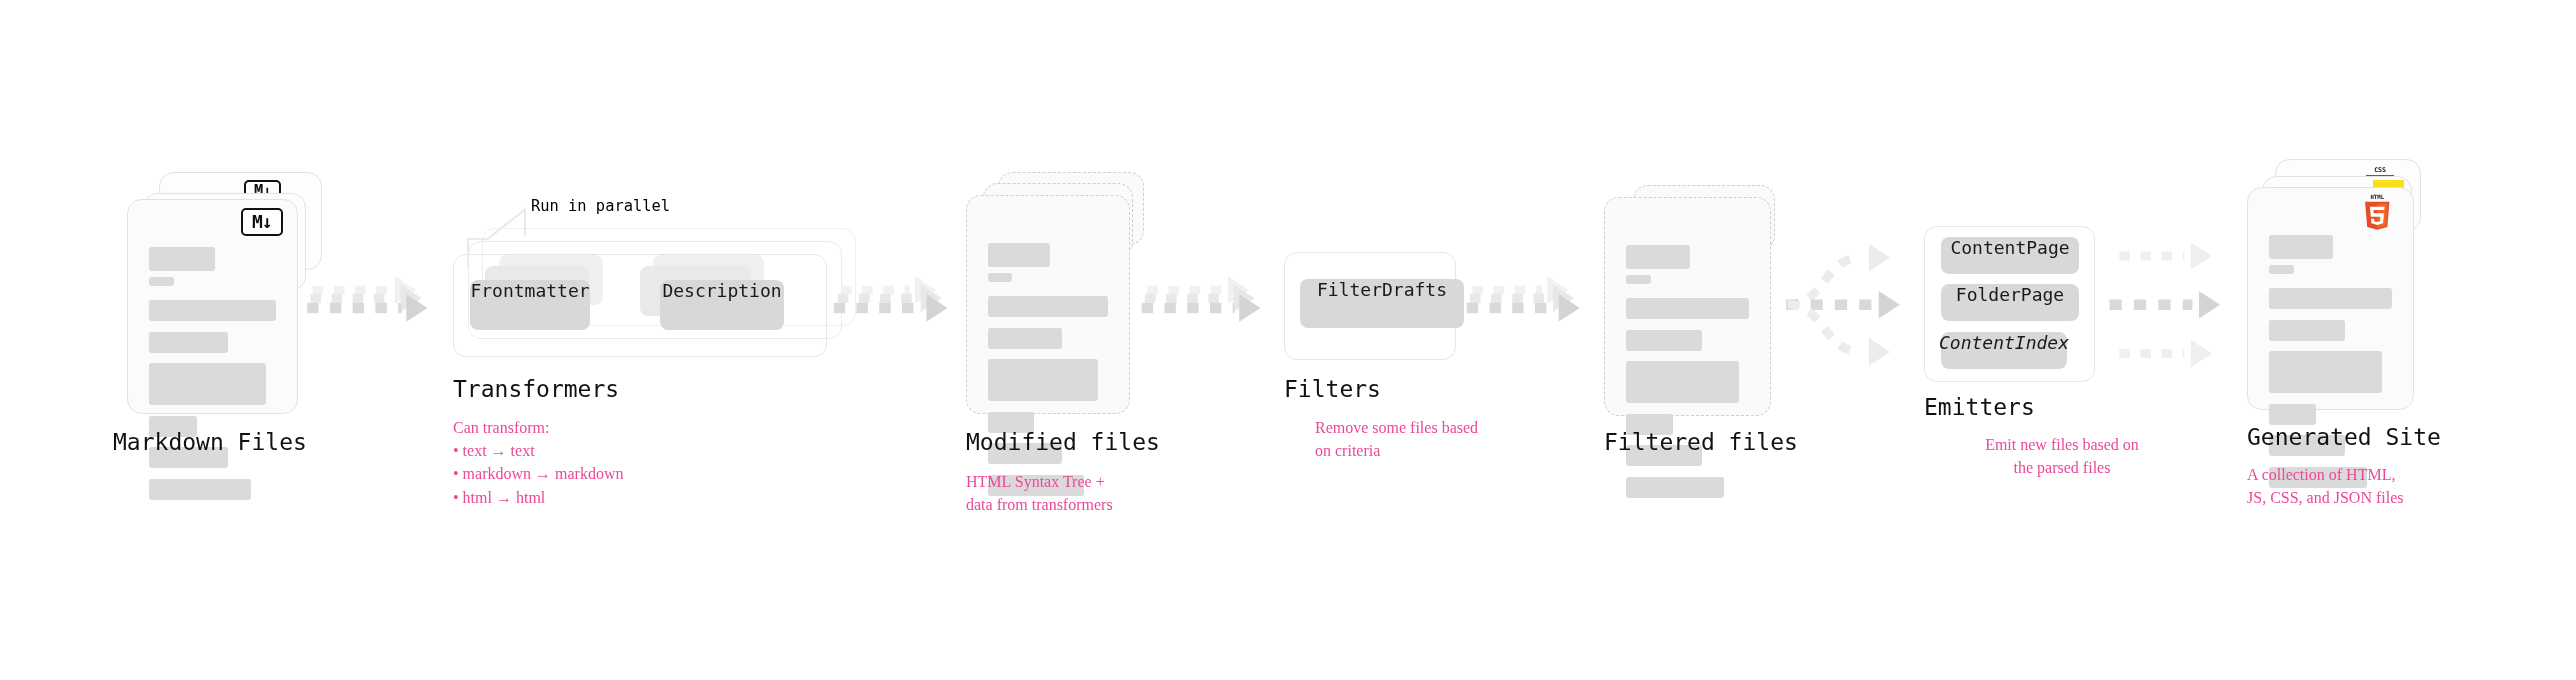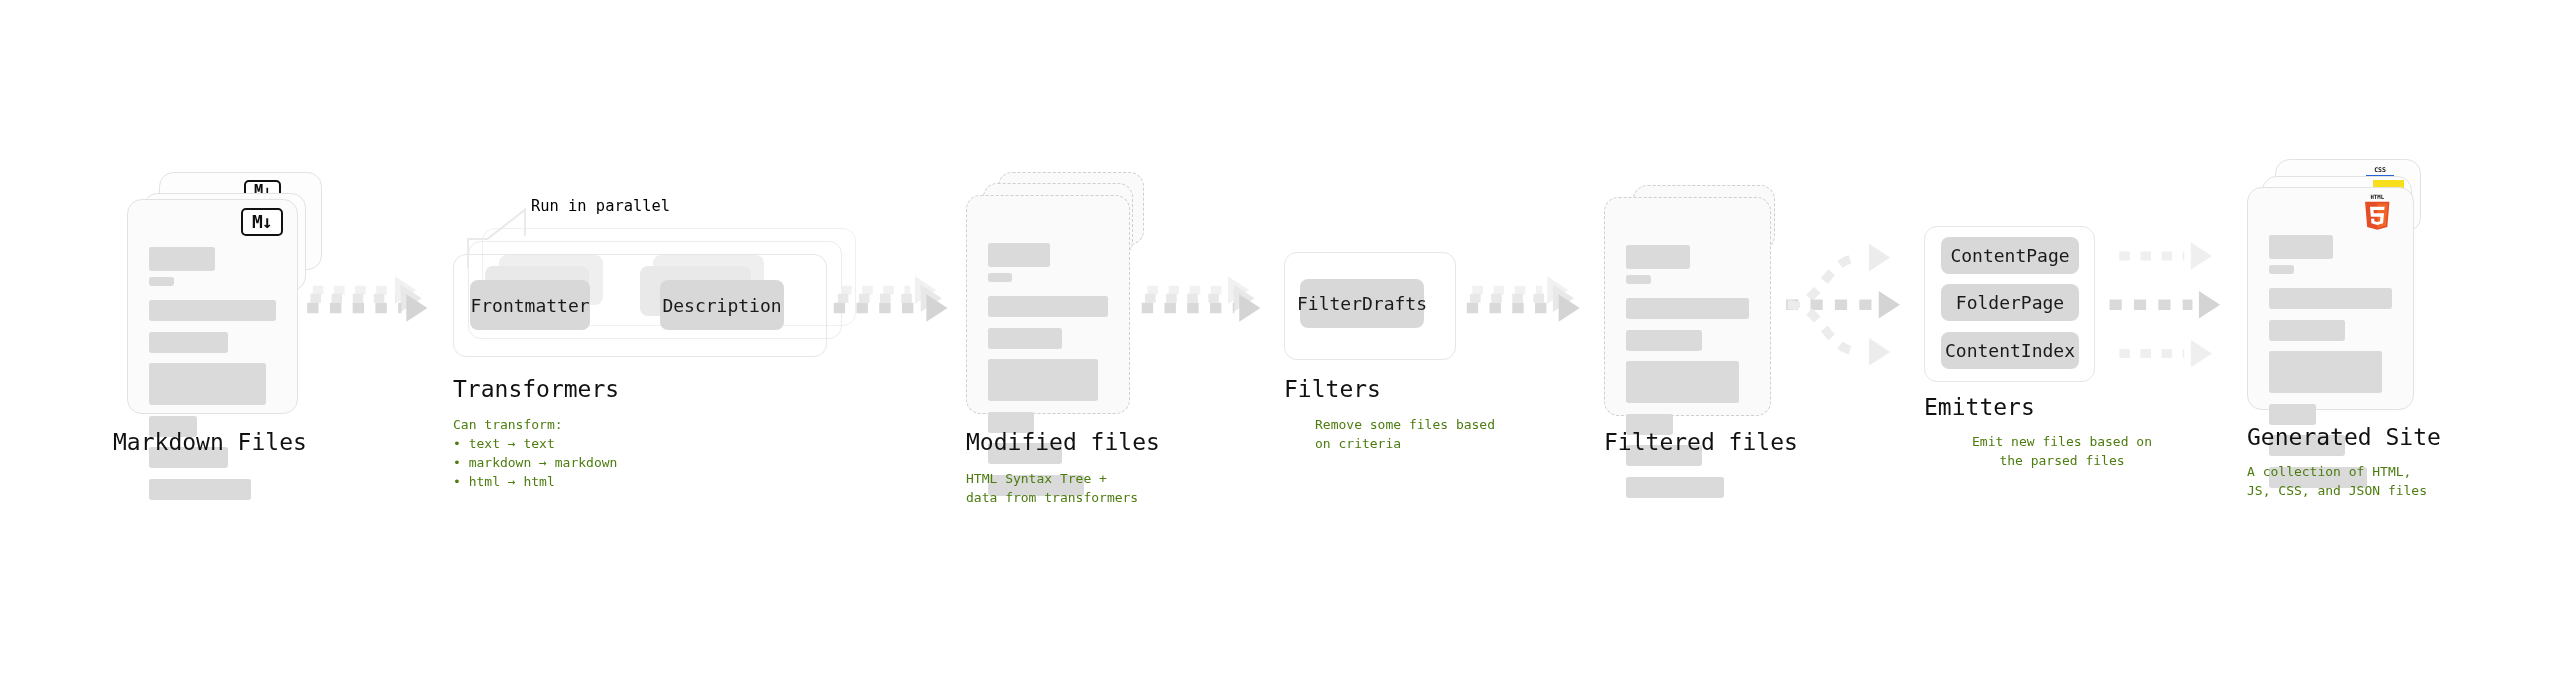--- a/index.html
+++ b/index.html
@@ -59,32 +59,32 @@
   .group {
     position: absolute;
     border: 1.6px solid #e6e6e6;
     border-radius: 13px;
     background: transparent;
   }
   .pill {
     position: absolute;
     background: #d8d8d8;
     border-radius: 8.1px;
-    display: flex; align-items: center; justify-content: center;
+    display: flex; justify-content: center;
     font-size: 18px; color: #1a1a1a; white-space: nowrap;
   }
   .pill.ghost { background: #e9e9e9; }
   .pill.ghost2 { background: #efefef; }
 
   
   .cap-title {
     position: absolute; font-size: 23px; color: #111; white-space: nowrap; letter-spacing: 0px;
   }
   .cap-sub {
-    position: absolute; font-size: 13px; color: #4d7c0f; line-height: 1.45; white-space: pre-line;
+    position: absolute; font-size: 16px; color: #ec4899; line-height: 1.45; white-space: pre-line; font-family: Liberation Serif, serif;
   }
   .note { position: absolute; font-size: 15.4px; color: #000000; white-space: nowrap; }
 
   svg.ovl { position: absolute; left: 0; top: 0; width: 2576px; height: 681px; pointer-events: none; }
 </style>
 </head>
 <body>
 
 <div id="stage">
 
@@ -160,21 +160,21 @@
       </div>
     </div>
 
     <div class="cap-title" style="left:966px; top:429px;">Modified files</div>
     <div class="cap-sub" style="left:966px; top:470px; width:268px;">HTML Syntax Tree +
 data from transformers</div>
   </div>
 
   <div>
     <div class="group" style="left:1284px; top:252px; width:172px; height:108px;"></div>
-    <div class="pill" style="left:1300px; top:279px; width:124px; height:49px;">
+    <div class="pill" style="left:1300px; top:279px; width:164px; height:49px;">
       <span>FilterDrafts</span>
     </div>
 
     <div class="cap-title" style="left:1284px; top:376px;">Filters</div>
     <div class="cap-sub" style="left:1284px; top:416px; width:268px;margin-left:31px;">Remove some files based
 on criteria</div>
   </div>
 
   <div>
     <div class="sheet dashed" style="left:1633px; top:185px; width:142px; height:65px;"></div>
@@ -195,21 +195,21 @@
   </div>
 
   <div>
     <div class="group" style="left:1924px; top:226px; width:171px; height:156px;"></div>
     <div class="pill" style="left:1941px; top:237px; width:138px; height:37px;">
       <span>ContentPage</span>
     </div>
     <div class="pill" style="left:1941px; top:284px; width:138px; height:37px;">
       <span>FolderPage</span>
     </div>
-    <div class="pill" style="left:1941px; top:332px; width:138px; height:37px;">
+    <div class="pill" style="left:1941px; top:332px; width:126px; height:37px;font-style:italic;">
       <span>ContentIndex</span>
     </div>
 
     <div class="cap-title" style="left:1924px; top:394px;">Emitters</div>
     <div class="cap-sub" style="left:1924px; top:433px; width:276px;text-align:center;">Emit new files based on
 the parsed files</div>
   </div>
 
   <div>
     <div class="sheet ghost" style="left:2275px; top:159px; width:146px; height:73px;"></div>

